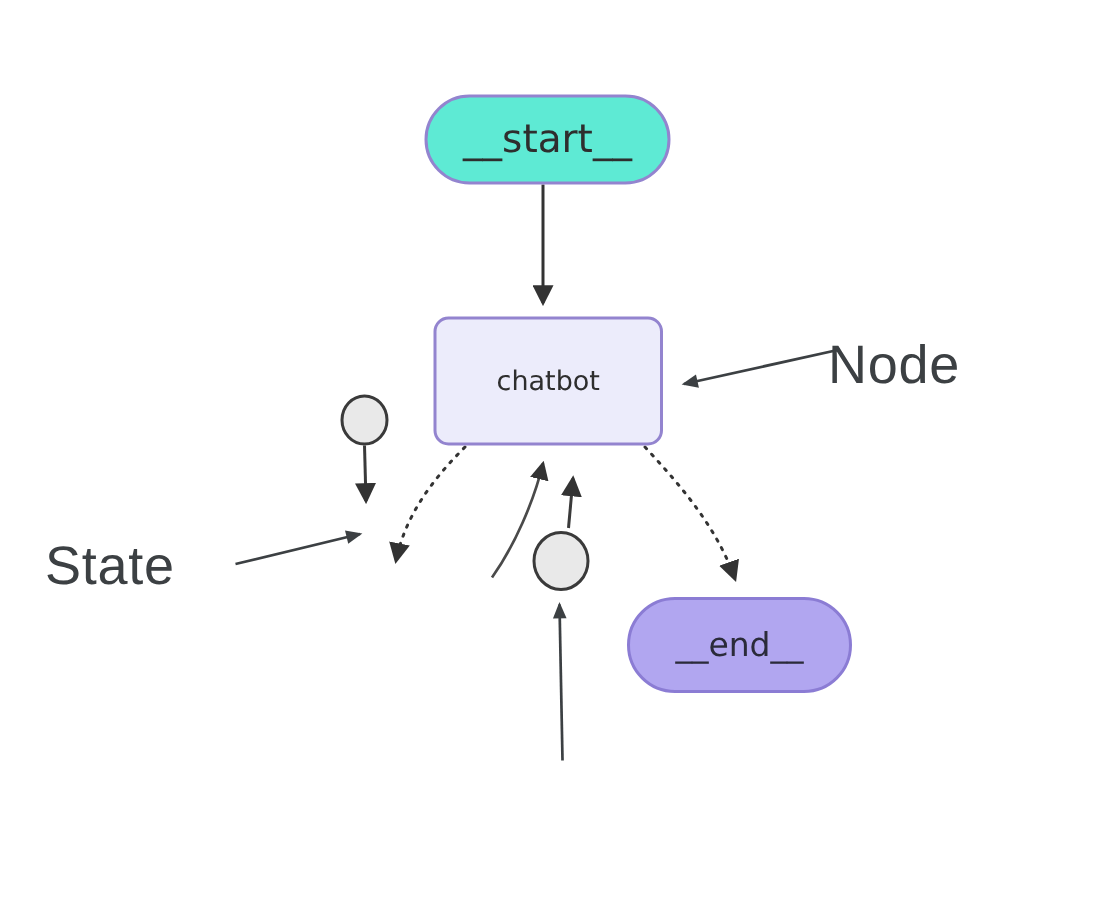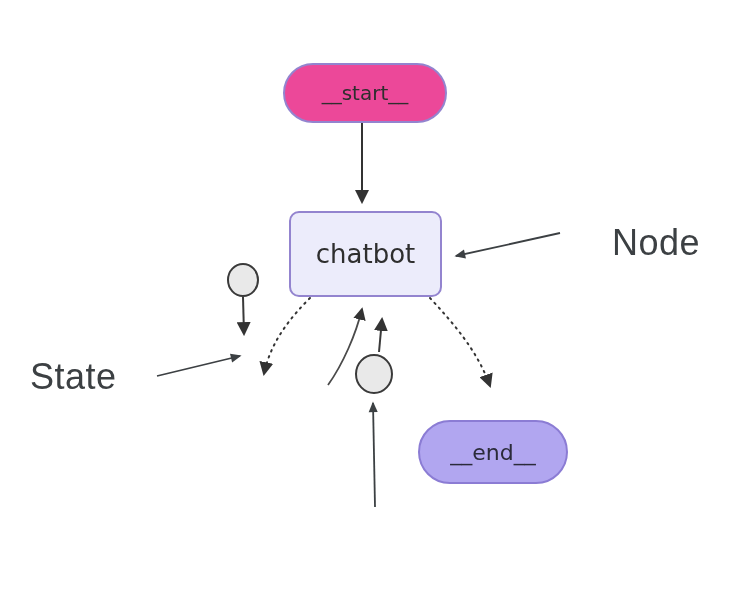--- a/index.html
+++ b/index.html
@@ -13,44 +13,44 @@
   .gnode {
     position: absolute; display: flex; align-items: center; justify-content: center;
     box-sizing: border-box;
     font-family: "DejaVu Sans", sans-serif;
     color: #2e2e2e;
   }
   .gnode .lbl { white-space: pre; }
 
   .node-start {
     left: 283px; top: 63px; width: 164px; height: 60px;
-    background: #ec4899; border: 2px solid #9384cf; border-radius: 30px;
-    font-size: 20px;
+    background: #5eead4; border: 2px solid #9384cf; border-radius: 30px;
+    font-size: 26px;
   }
   .node-chatbot {
     left: 289px; top: 211px; width: 153px; height: 86px;
     background: #ececfb; border: 2px solid #9384cf; border-radius: 10px;
-    font-size: 26px;
+    font-size: 18px;
   }
   .node-tools {
     left: 216px; top: 386px; width: 115px; height: 88px;
     background: #f0eefb; border: 2px solid #9d8fd5; border-radius: 10px;
     font-size: 26px;
   }
   .node-end {
-    left: 418px; top: 420px; width: 150px; height: 64px;
+    left: 418px; top: 398px; width: 150px; height: 64px;
     background: #b1a6f0; border: 2px solid #8b7cd4; border-radius: 32px;
     font-size: 22px; color: #2b2b3a;
   }
 
   .callout {
     position: absolute; color: #3c4043; font-size: 36px; line-height: 1;
     font-family: "Liberation Sans", sans-serif; letter-spacing: 0.5px;
   }
-  .callout-node  { left: 612px; top: 225px; }
+  .callout-node  { left: 552px; top: 225px; }
   .callout-edge  { left: 30px;  top: 359px; }
   .callout-state { left: 336px; top: 524px; }
 </style>
 </head>
 <body>
 
 <div class="stage">
 
   <svg class="wires" width="734" height="608" viewBox="0 0 734 608">
     <defs>

